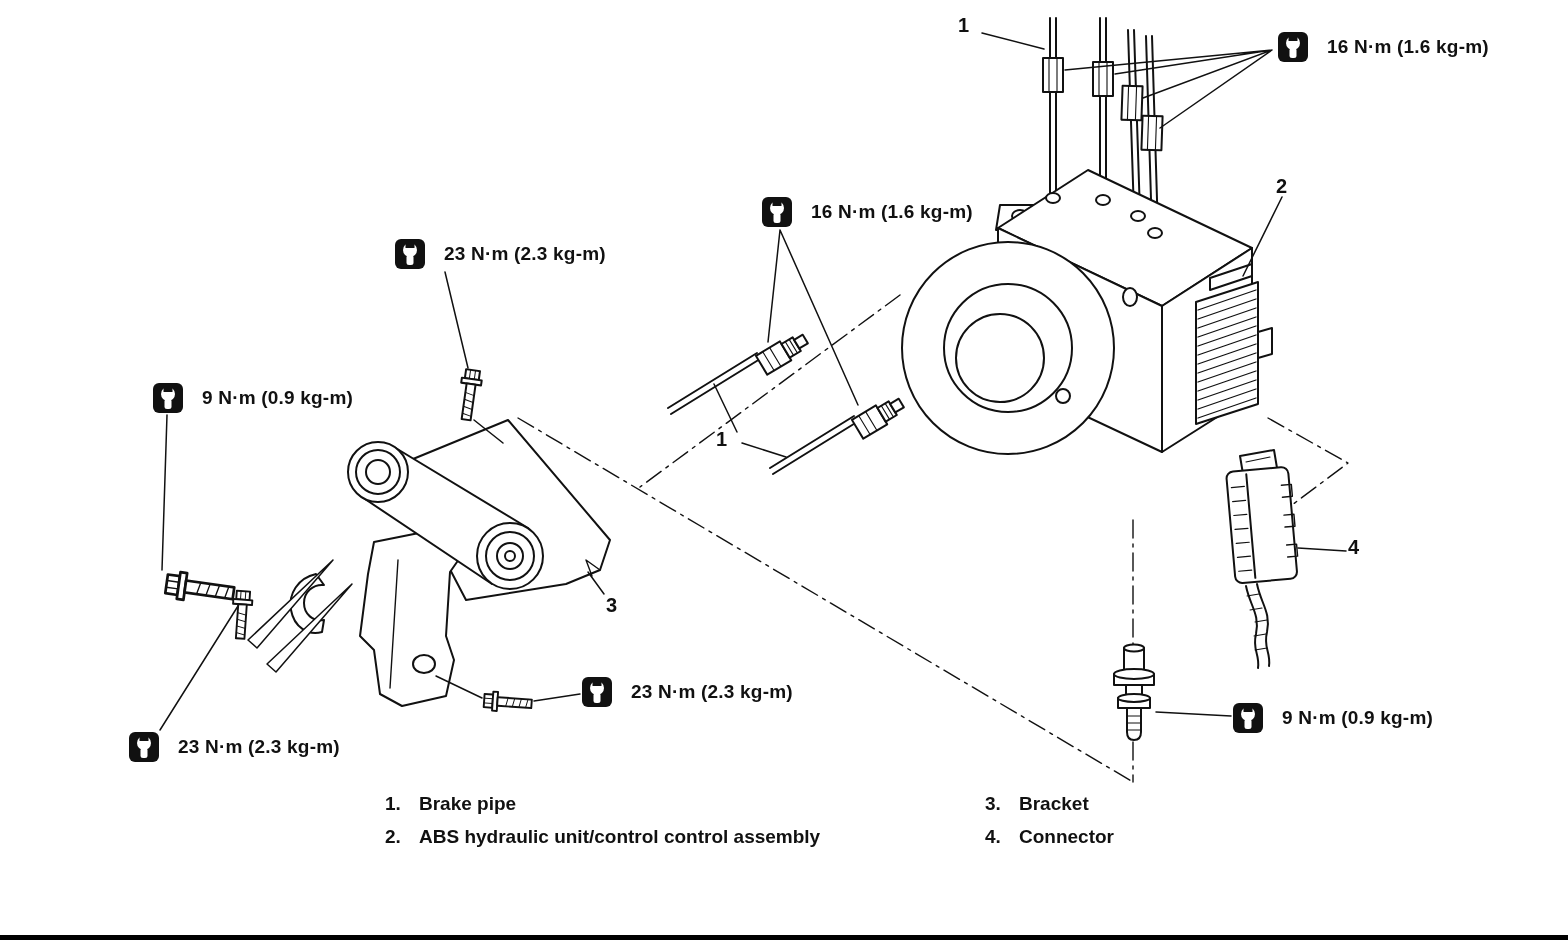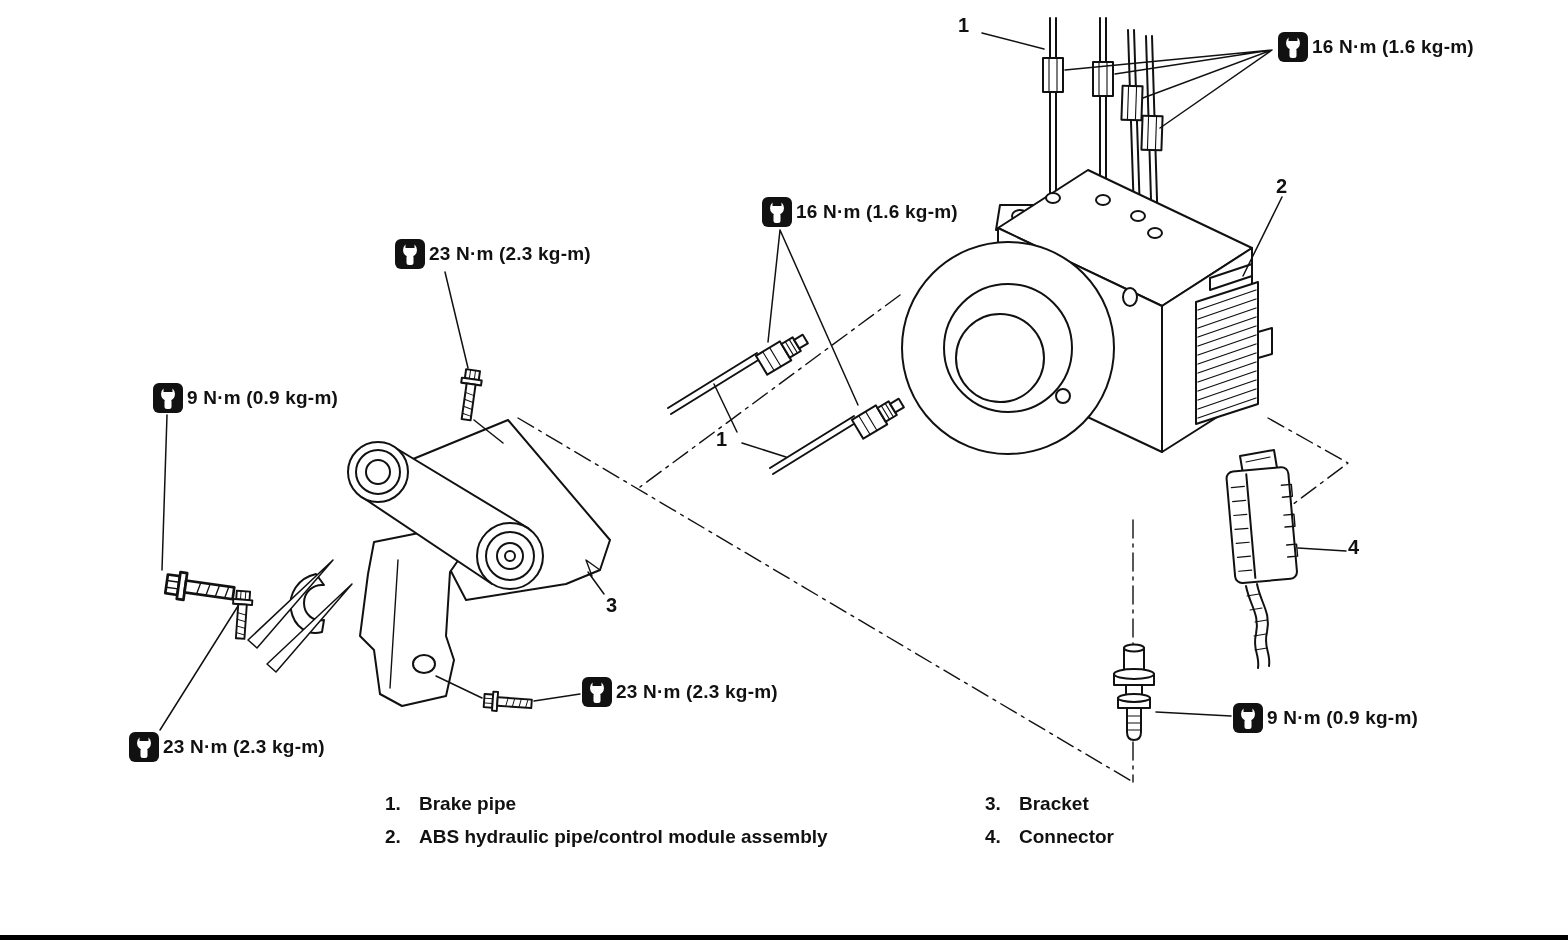--- a/index.html
+++ b/index.html
@@ -6,21 +6,21 @@
   html, body { background: #ffffff; }
   body {
     width: 1568px; height: 940px;
     position: relative; overflow: hidden;
     font-family: "Liberation Sans", sans-serif;
     color: #111;
   }
   .stage { position: absolute; inset: 0; }
   svg.art { position: absolute; left: 0; top: 0; }
   .torque-label {
-    position: absolute; display: flex; align-items: center; gap: 4px;
+    position: absolute; display: flex; align-items: center; gap: 19px;
   }
   .torque-label .txt {
     font-size: 19px; font-weight: 700; white-space: nowrap; letter-spacing: .2px;
   }
   .wicon { width: 30px; height: 30px; display: block; flex: 0 0 auto; }
   .callout {
     position: absolute; font-size: 20px; font-weight: 700;
   }
   .legend { position: absolute; font-size: 19px; font-weight: 700; }
   .legend-row { display: flex; margin-bottom: 11px; }
@@ -271,21 +271,21 @@
   <div class="callout" style="left:606px; top:594px;">3</div>
   <div class="callout" style="left:1348px; top:536px;">4</div>
 
   <div class="legend" style="left:385px; top:793px;">
     <div class="legend-row">
       <span class="legend-num">1.</span>
       <span class="legend-label">Brake pipe</span>
     </div>
     <div class="legend-row">
       <span class="legend-num">2.</span>
-      <span class="legend-label">ABS hydraulic pipe/control module assembly</span>
+      <span class="legend-label">ABS hydraulic unit/control control assembly</span>
     </div>
   </div>
 
   <div class="legend" style="left:985px; top:793px;">
     <div class="legend-row">
       <span class="legend-num">3.</span>
       <span class="legend-label">Bracket</span>
     </div>
     <div class="legend-row">
       <span class="legend-num">4.</span>

